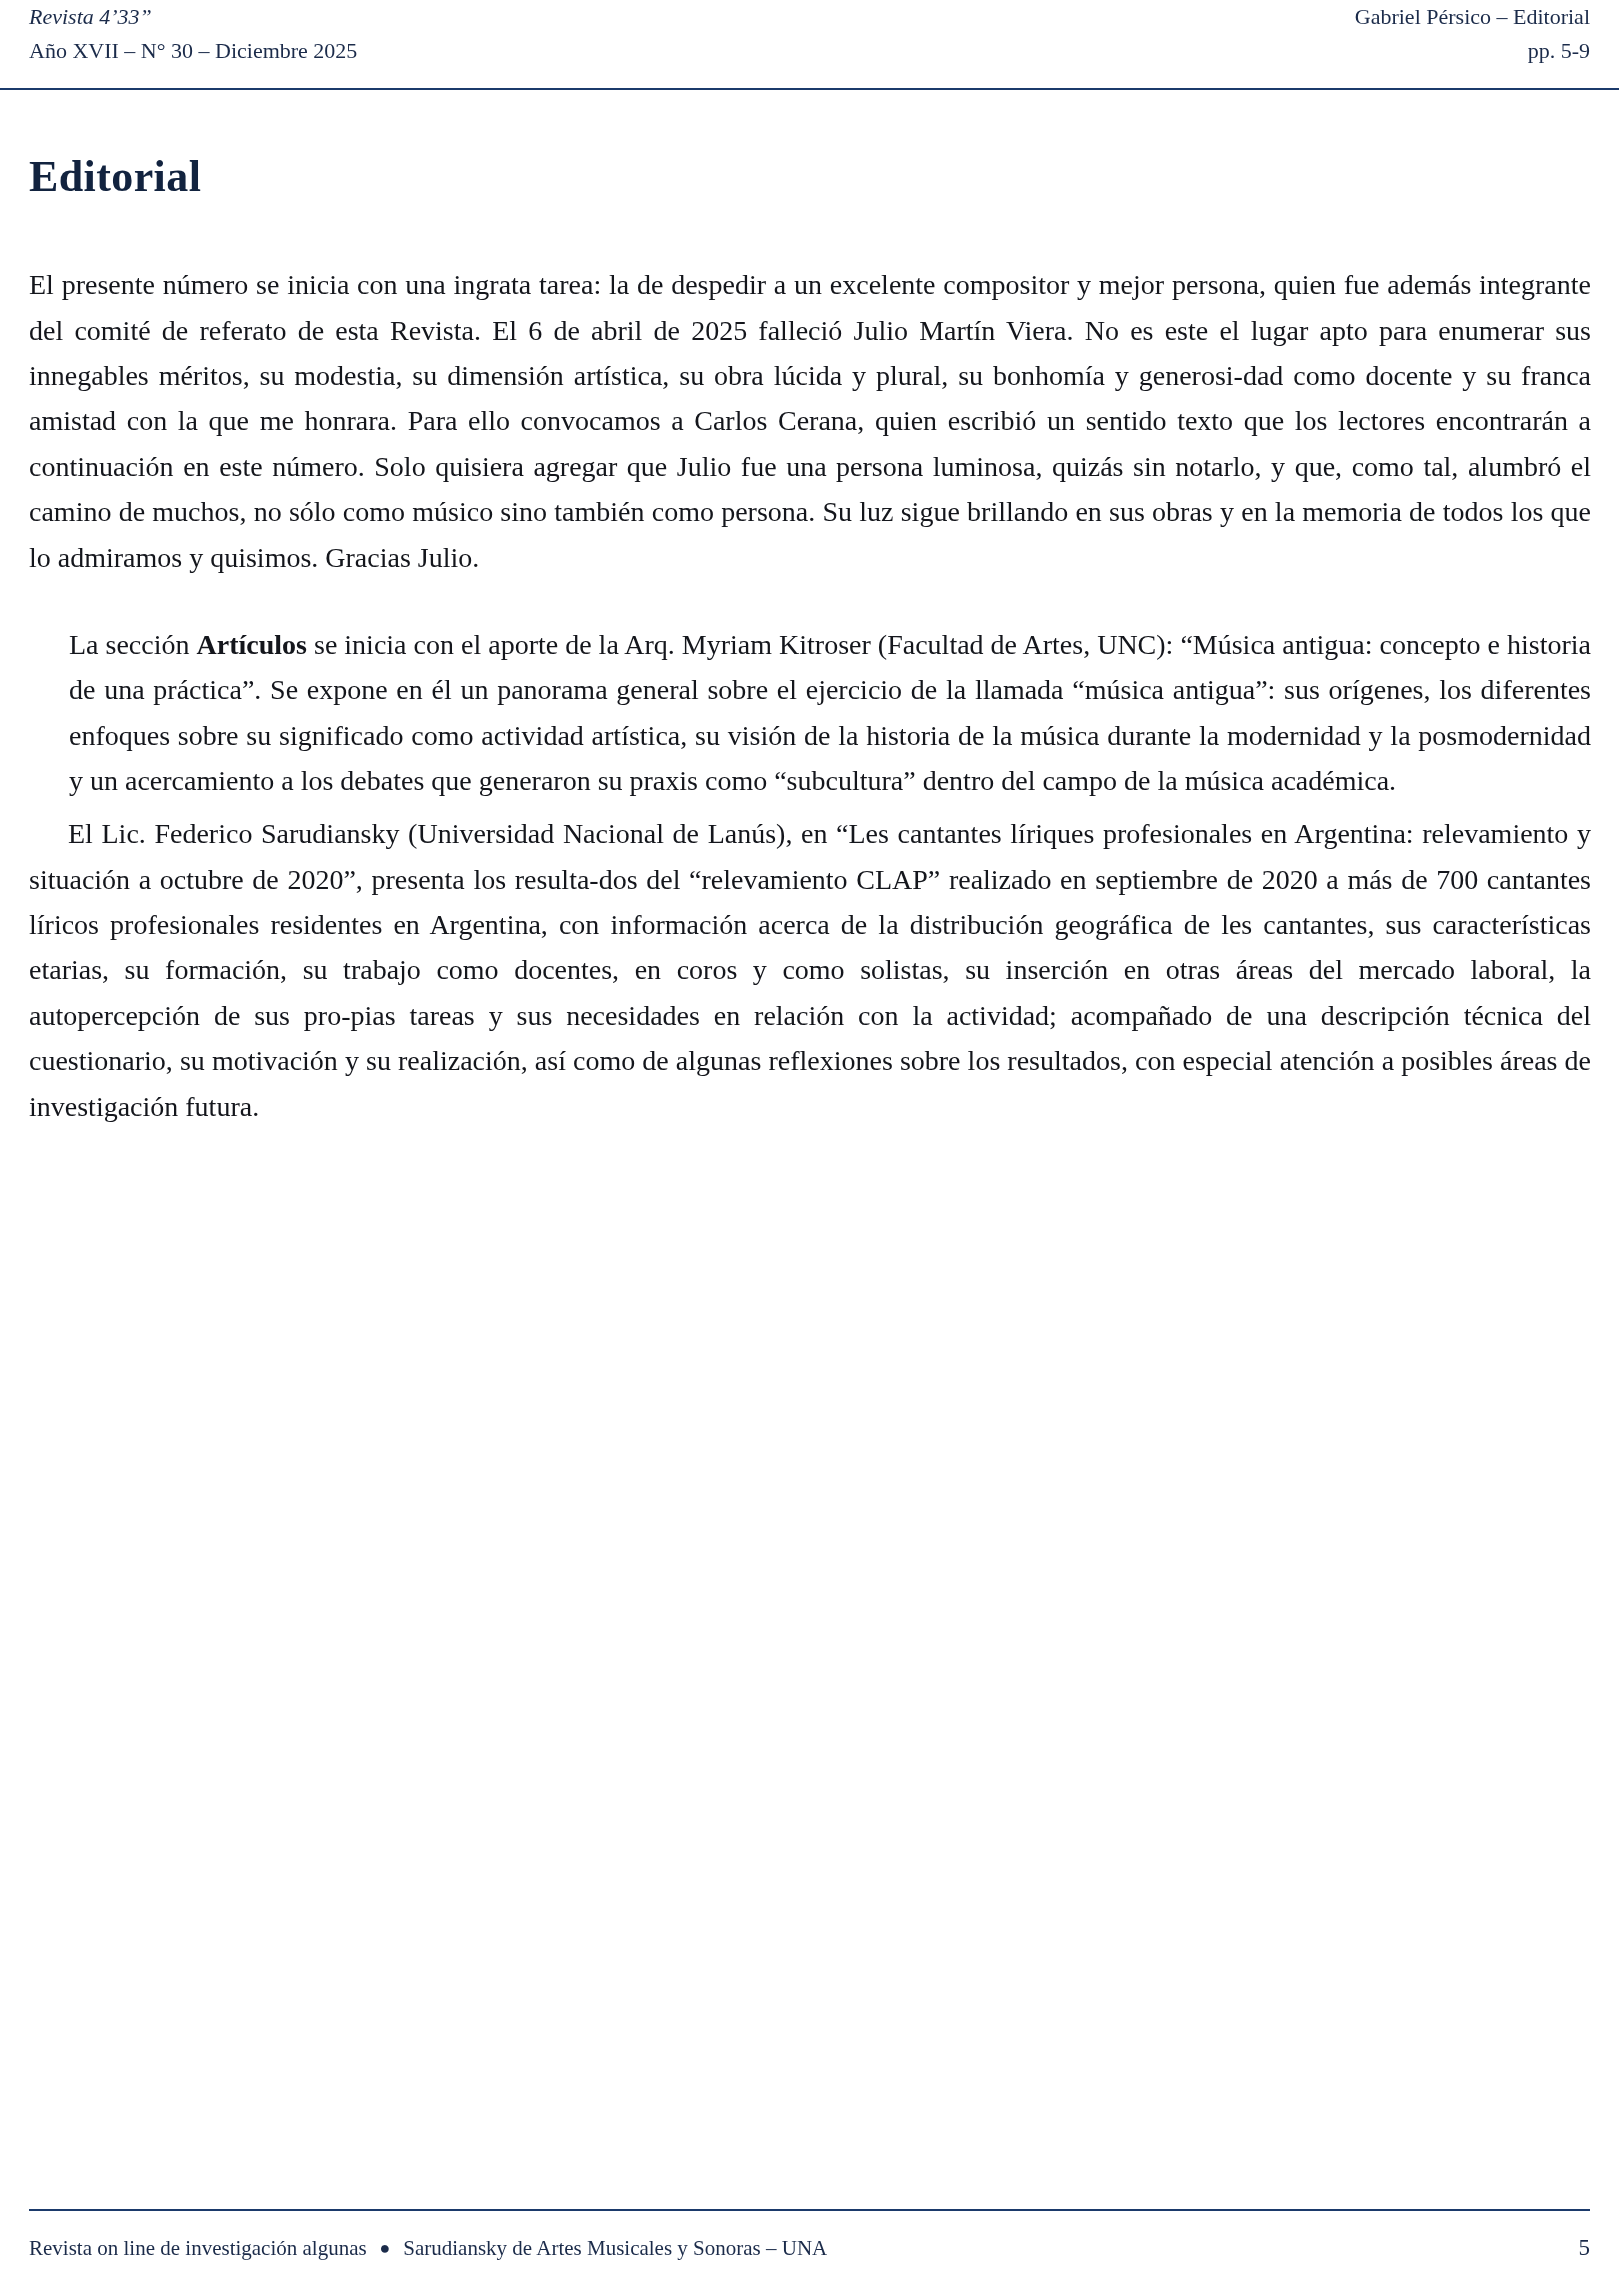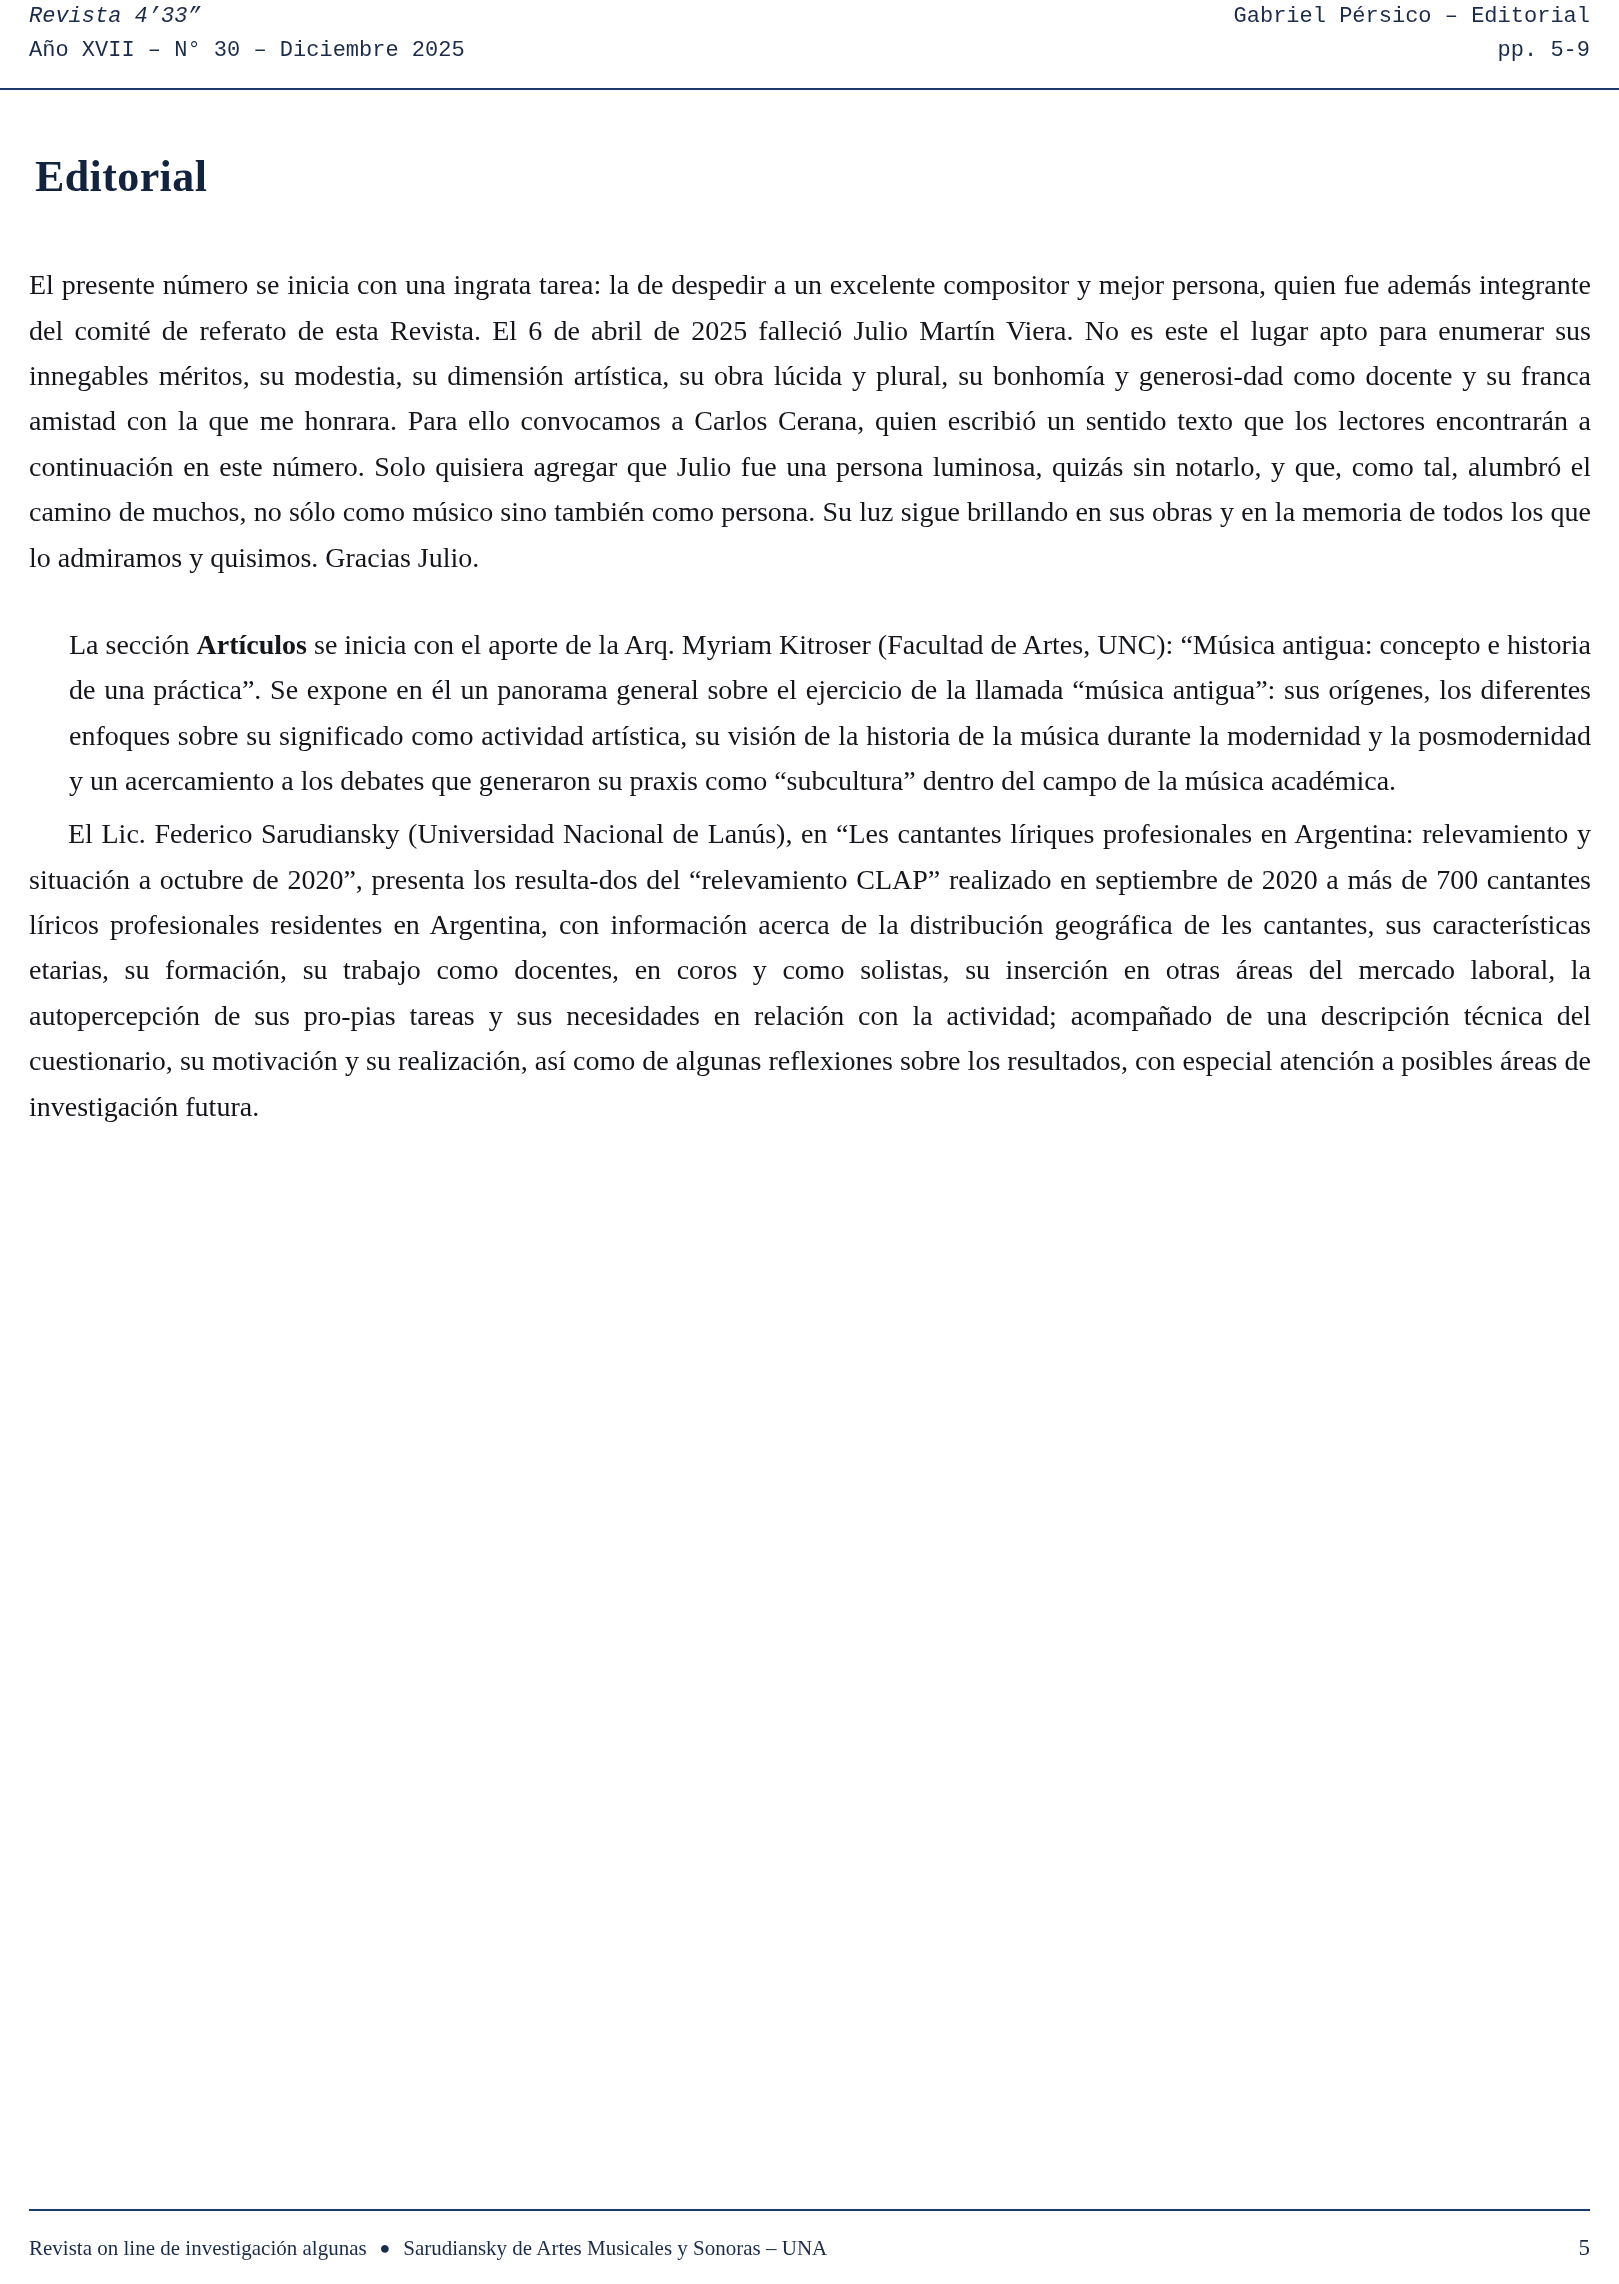--- a/index.html
+++ b/index.html
@@ -21,21 +21,21 @@
     padding: 0;
   }
 
   
   .runhead {
     position: absolute;
     top: 0;
     left: 29px;
     right: 29px;
     height: 83px;
-    font-family: Liberation Mono, monospace;
+    font-family: Liberation Serif, serif;
     color: #1b2b4a;
     font-size: 22px;
     line-height: 1.55;
   }
   .runhead-row {
     display: flex;
     justify-content: space-between;
     align-items: baseline;
     width: 100%;
   }
@@ -57,21 +57,21 @@
     top: 129px;
     left: 29px;
     width: 1562px;
   }
   h1.title {
     font-family: "Liberation Serif", serif;
     font-weight: bold;
     font-size: 44px;
     letter-spacing: 0.4px;
     color: #12233f;
-    margin: 24px 0 0 6px;
+    margin: 24px 0 0 0;
     line-height: 1.1;
   }
   p.para {
     font-size: 28px;
     line-height: 1.62;
     text-align: justify;
     text-justify: inter-word;
     margin: 0;
     color: #14161c;
     hyphens: manual;

